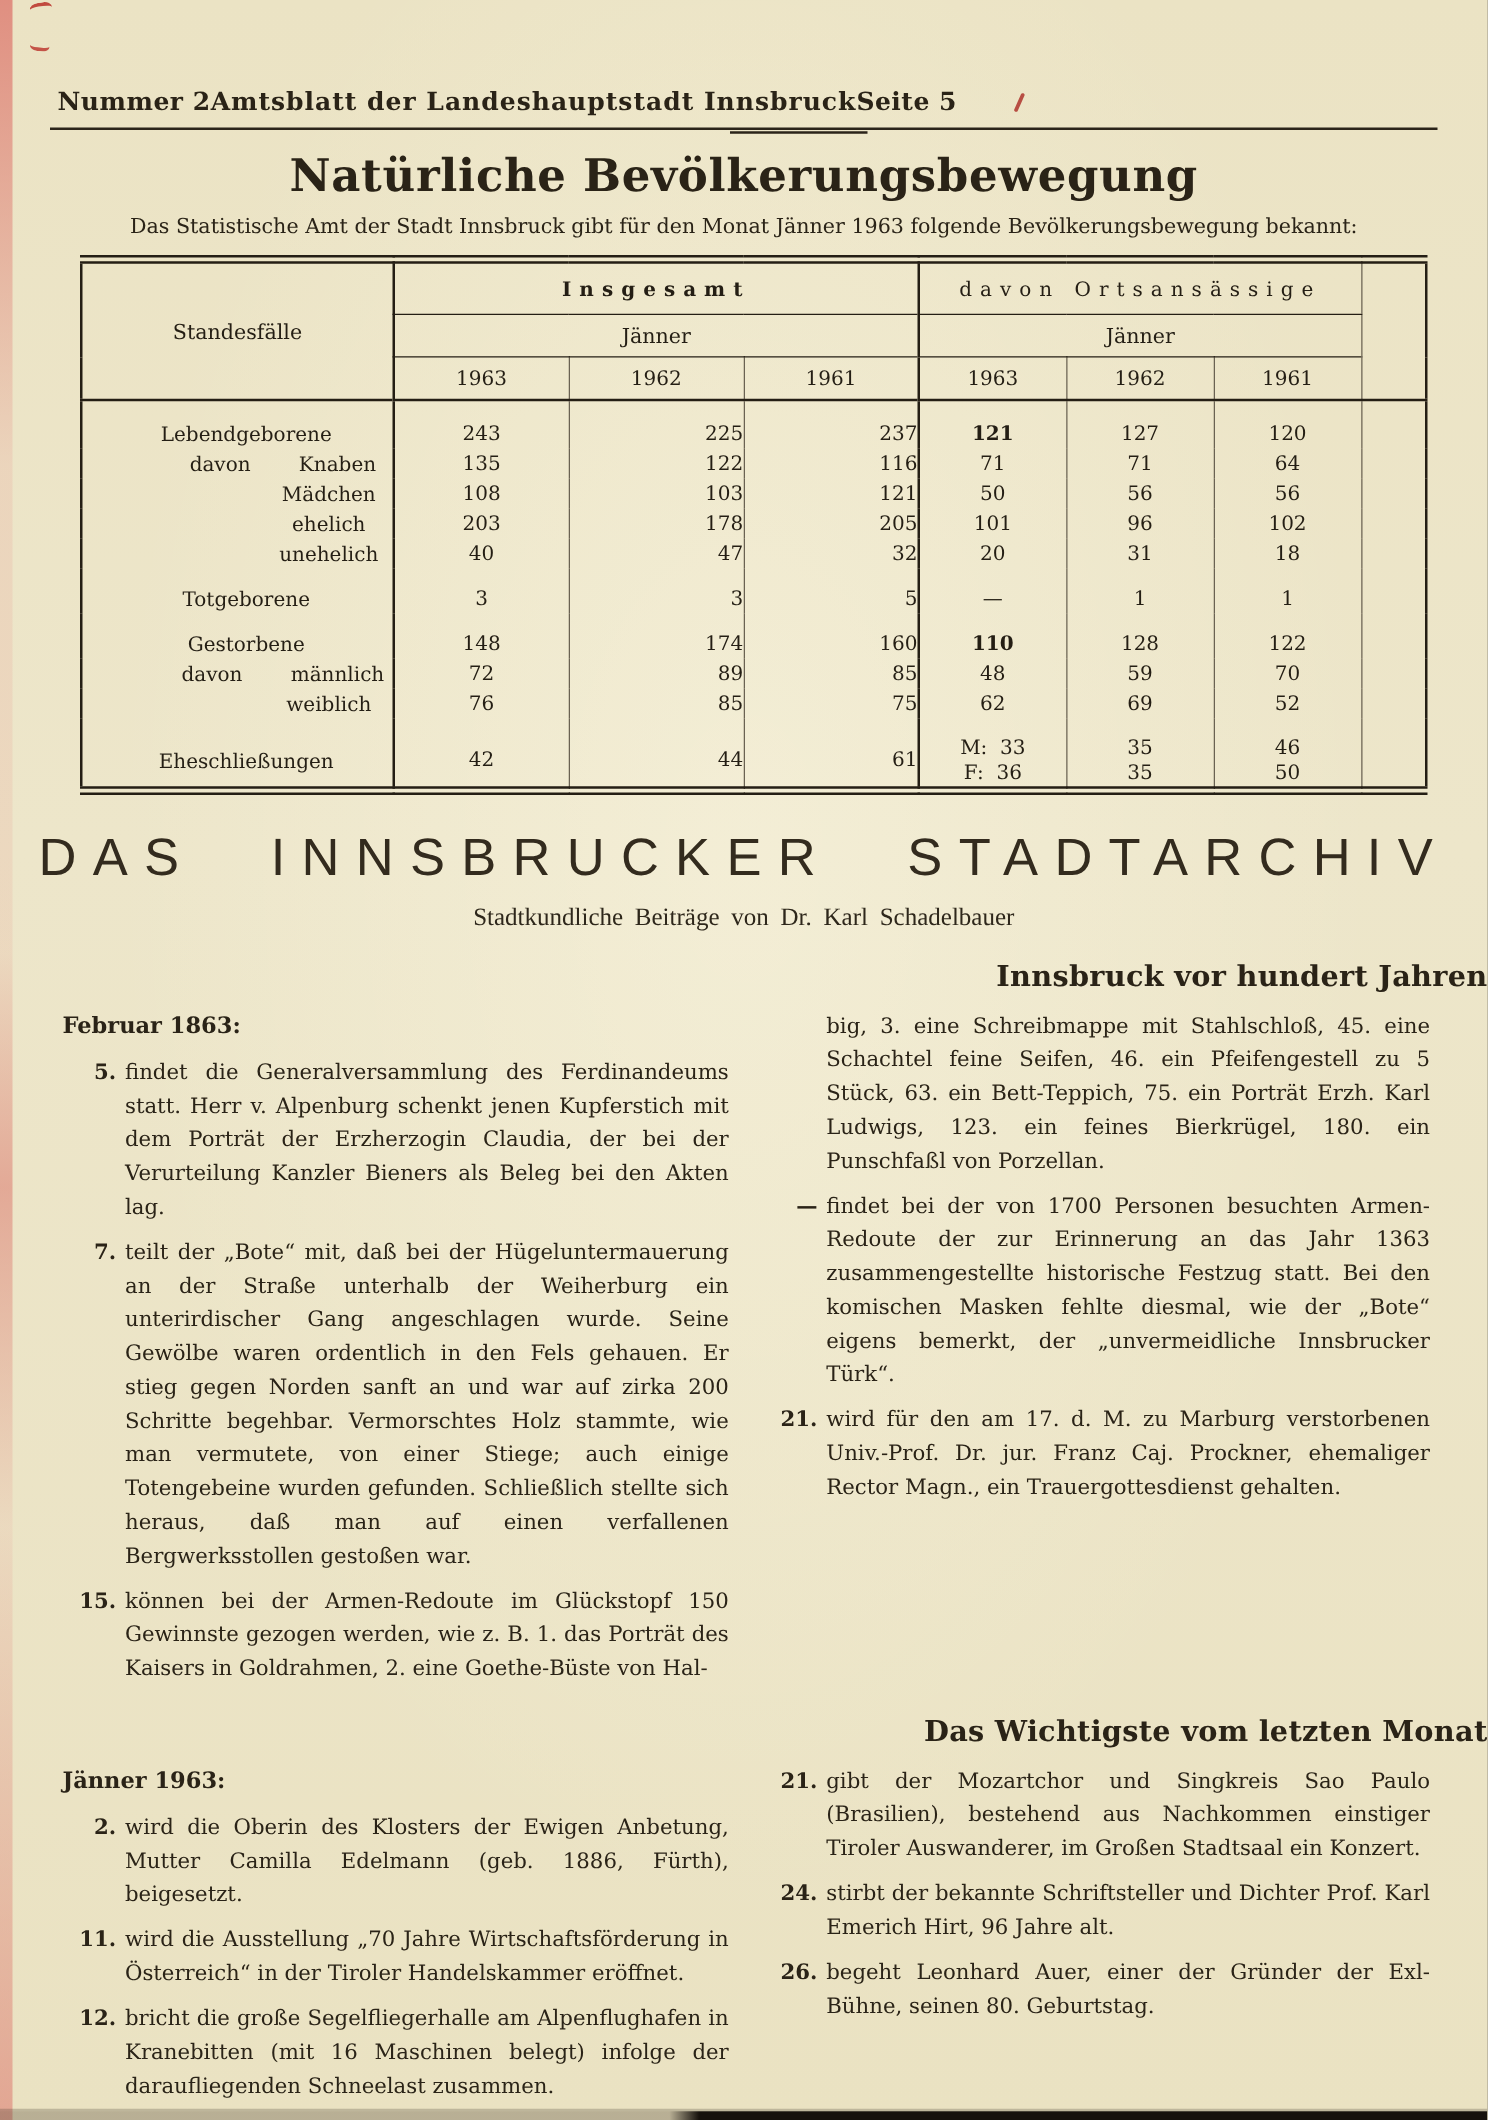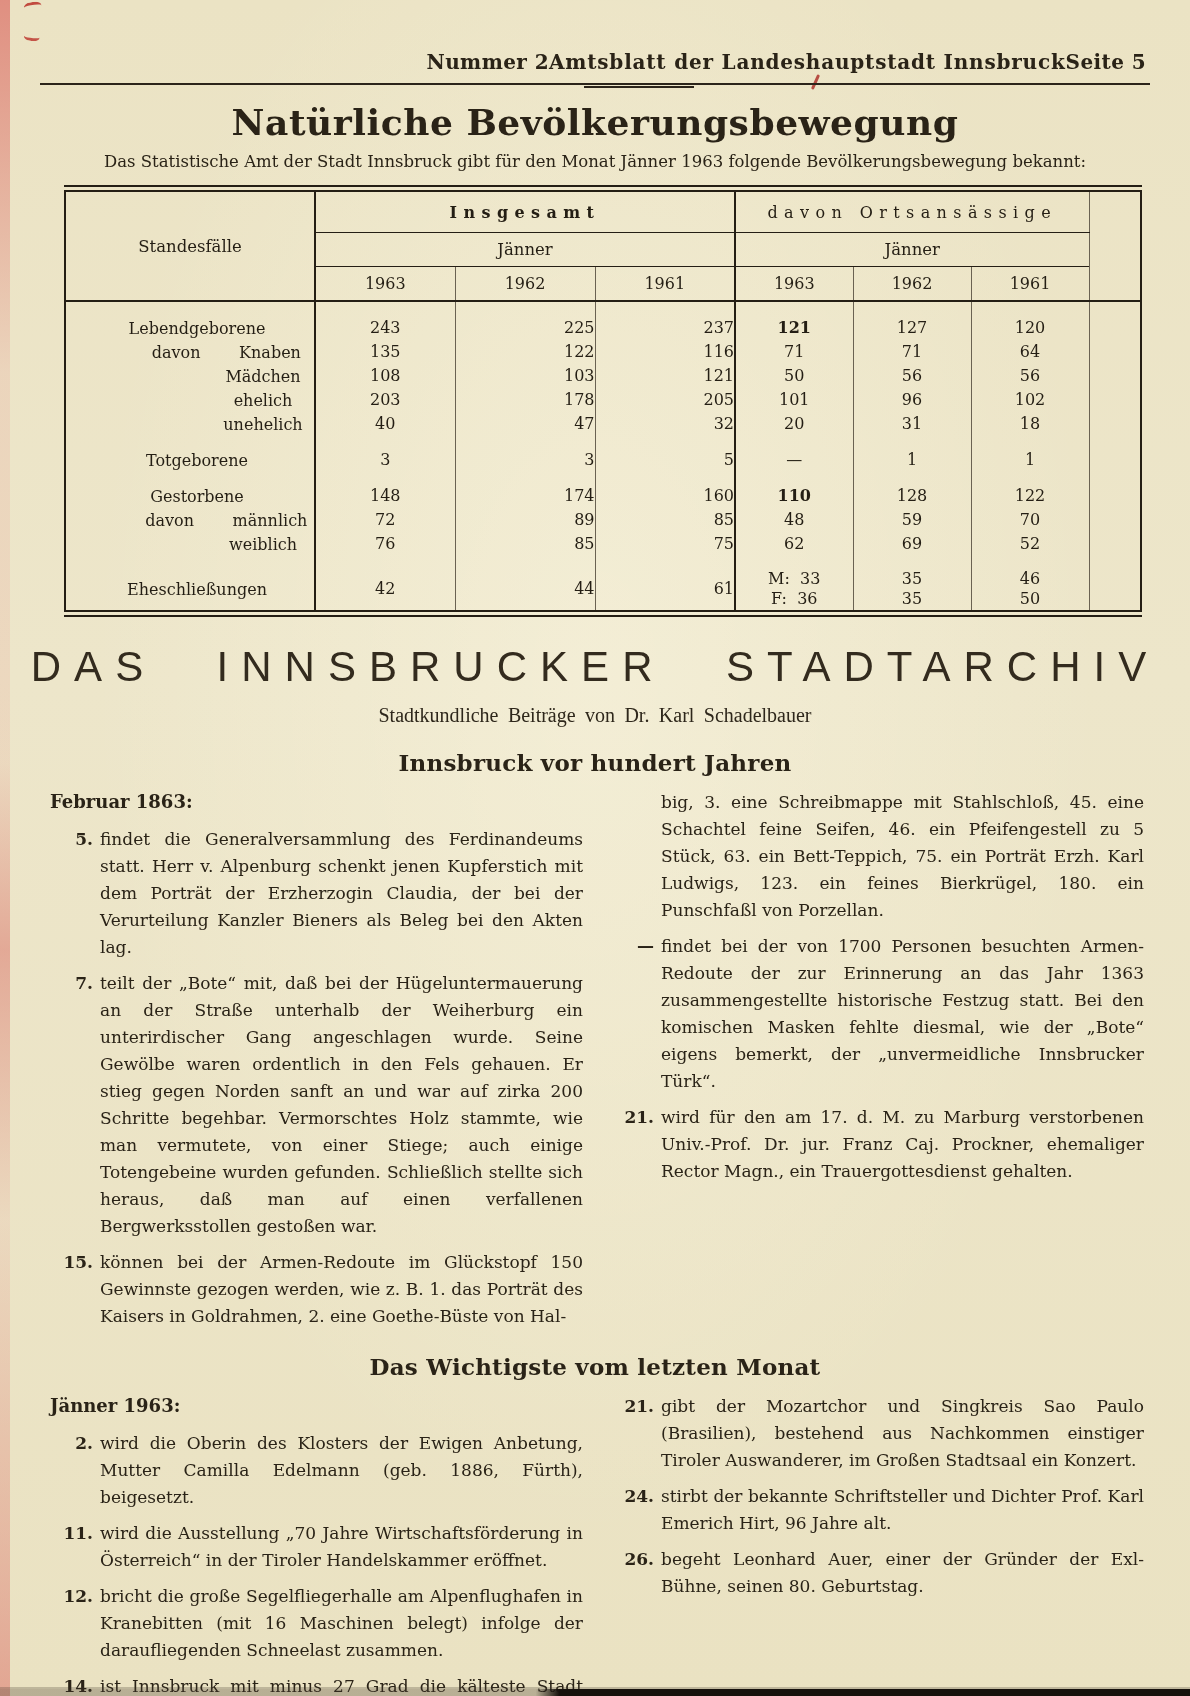--- a/index.html
+++ b/index.html
@@ -21,23 +21,23 @@
     border-top:3px solid rgba(186,48,40,.85); border-radius:40%; transform:rotate(-8deg); }
   .red-mark-b { position:absolute; left:24px; top:30px; width:16px; height:8px;
     border-bottom:3px solid rgba(186,48,40,.8); border-radius:40%; transform:rotate(6deg); }
   .red-slash { position:absolute; left:814px; top:74px; width:3px; height:16px;
     background:rgba(170,40,34,.8); transform:rotate(24deg); border-radius:2px; }
   .bottom-band { position:absolute; bottom:0; left:0; right:0; height:7px;
     background:linear-gradient(90deg, rgba(70,58,44,.30) 0 45%, #16110c 47%, #16110c 100%); }
   .bottom-thin { position:absolute; bottom:7px; left:0; right:0; height:2px; background:rgba(60,50,38,.25); }
 
   
-  .masthead { display:flex; justify-content:flex-end; align-items:baseline;
+  .masthead { display:flex; justify-content:flex-start; align-items:baseline;
     margin:50px 44px 0 46px; font-size:20px; font-weight:700; letter-spacing:.02em; }
-  .masthead .center { letter-spacing:.04em; }
+  .masthead .center { letter-spacing:.04em;margin-top:19px; }
   .head-rule { margin:9px 40px 0 40px; border-top:2.5px solid #2b241a; position:relative; }
   .head-rule::after { content:""; position:absolute; left:49%; top:1px; width:110px; height:2px; background:#2b241a; }
 
   
   .stats-title { margin-top:16px; text-align:center; font-size:36px; font-weight:700; letter-spacing:.015em; }
   .stats-intro { margin-top:9px; text-align:center; font-size:16.5px; }
 
   .table-wrap { margin:14px 58px 0 64px; }
   table { width:100%; border-collapse:collapse; table-layout:fixed;
     border:2.5px solid #241e14; border-top:7px double #241e14; border-bottom:7px double #241e14; }
@@ -69,21 +69,21 @@
   td.c1, td.c2 { border-left:1px solid #6a6252;text-align:right; }
   td.c3 { border-left:2.5px solid #241e14; }
   td.c4, td.c5 { border-left:1px solid #6a6252; }
   td.c-spacer { border-left:1px solid #6a6252; }
 
   
   .headline { margin:26px 30px 0; text-align:center; font-family:"Liberation Sans", sans-serif;
     font-weight:400; font-size:42px; letter-spacing:.31em; word-spacing:.85em; color:#332b1e; }
   .byline { margin-top:13px; text-align:center; font-family:"Liberation Serif", serif;
     font-size:20px; word-spacing:.22em; color:#2e271b; }
-  .sec-heading { margin-top:22px; text-align:center; font-size:23px; font-weight:700; letter-spacing:.01em; }
+  .sec-heading { margin-top:22px; text-align:right; font-size:23px; font-weight:700; letter-spacing:.01em; }
   .cols { display:flex; gap:28px; margin:13px 46px 0 50px; }
   .col { flex:1 1 0; }
   .date-label { font-size:18px; font-weight:700; margin:2px 0 14px 0; }
   .item { display:flex; margin-bottom:9px; }
   .item .inum { flex:0 0 auto; min-width:50px; box-sizing:border-box; padding-right:7px;
     text-align:right; font-weight:700; font-size:17px; line-height:27px; }
   .item .itext { flex:1 1 auto; text-align:justify; font-size:17px; line-height:27px;
     hyphens:manual; }
   .sec2 { margin-top:14px; }
 </style>

